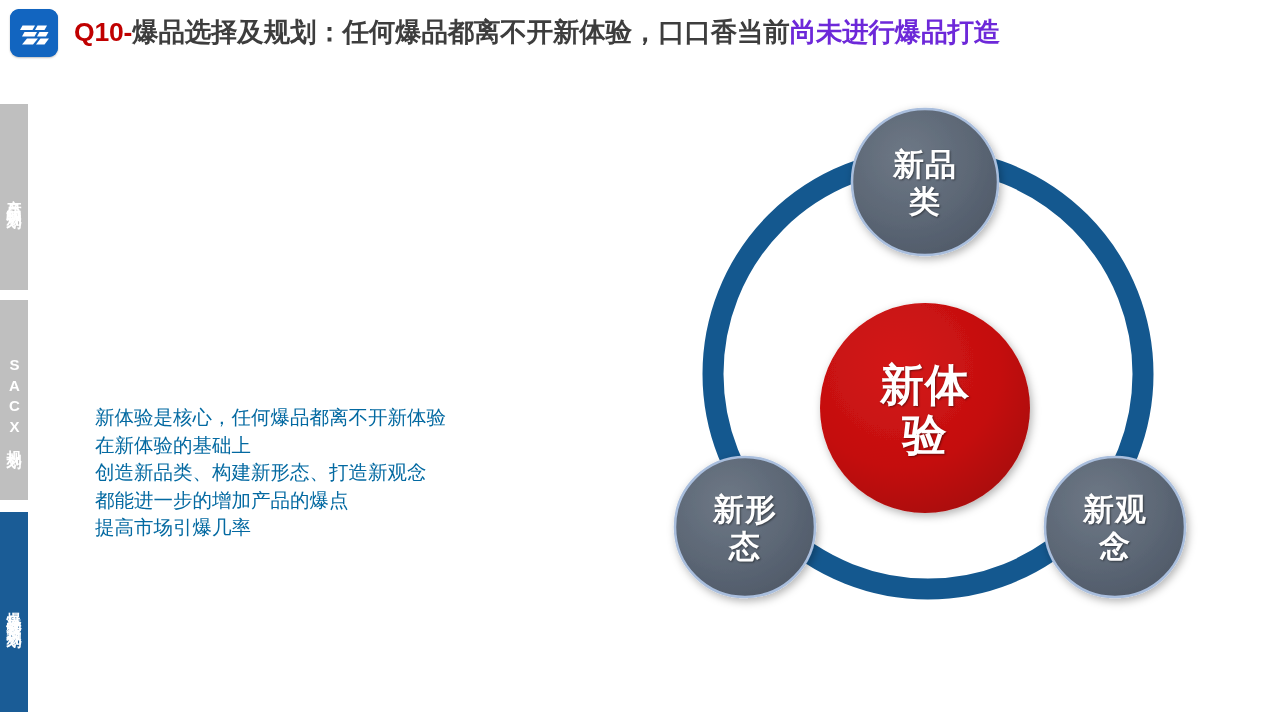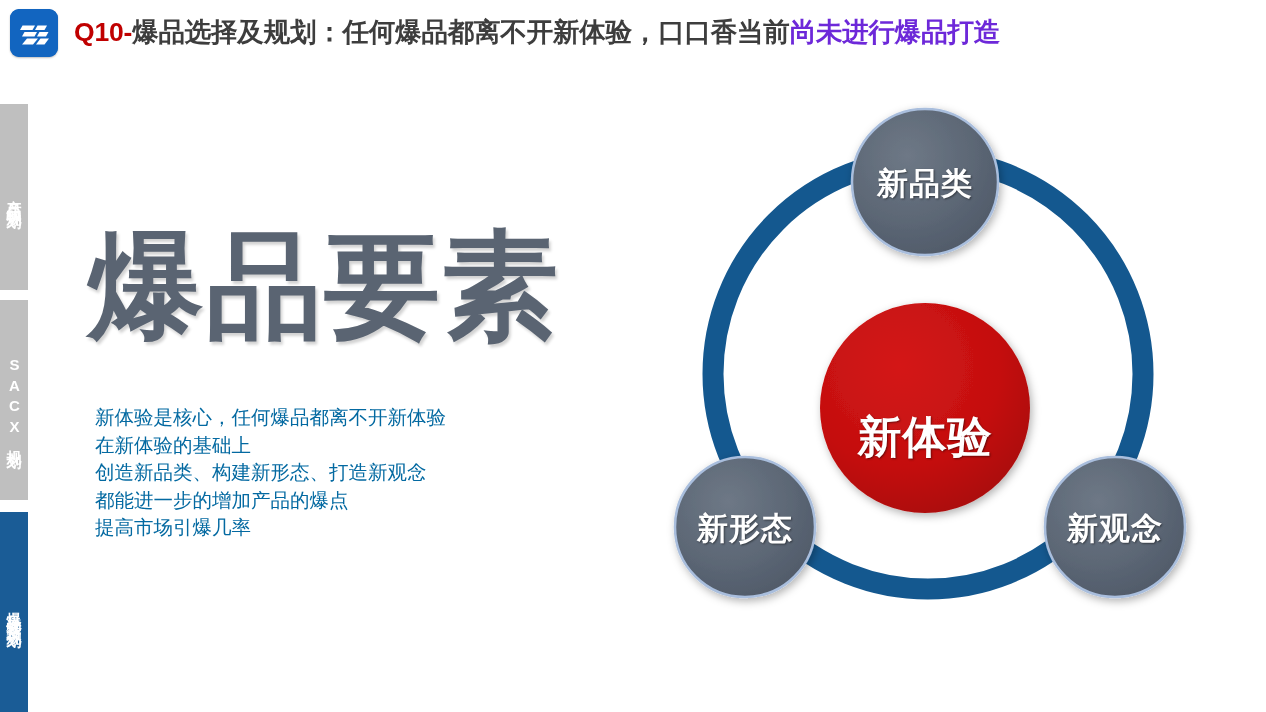--- a/index.html
+++ b/index.html
@@ -119,32 +119,33 @@
     left: 630px;
     top: 86px;
     width: 600px;
     height: 570px;
   }
   .diagram svg { display: block; }
 
   .node-label {
     position: absolute;
     display: flex;
+    flex-direction: column;
     align-items: center;
     justify-content: center;
     color: #ffffff;
     font-weight: bold;
     text-align: center;
     pointer-events: none;
     text-shadow: 1px 1px 2px rgba(0,0,0,.45);
     font-family: "DejaVu Sans", "Liberation Sans", sans-serif;
   }
   .node-label span { display:block; }
 
-  .lbl-center { font-size: 44px; line-height: 50px; letter-spacing: 1px; align-items: flex-end; }
+  .lbl-center { font-size: 44px; line-height: 50px; letter-spacing: 1px; }
   .lbl-outer  { font-size: 31px; line-height: 37px; letter-spacing: 1px; }
 </style>
 </head>
 <body>
 
 <div class="slide">
 
   <div class="header">
 
     <div class="logo-tile">
@@ -171,21 +172,20 @@
       <span>产品线规划</span>
     </div>
     <div class="rail-tab inactive t1">
       <span>SACX规划</span>
     </div>
     <div class="rail-tab active t2">
       <span>爆品选择及规划</span>
     </div>
   </div>
 
-  <div class="big-title">爆品要素</div>
   <div class="body-copy">新体验是核心，任何爆品都离不开新体验
 在新体验的基础上
 创造新品类、构建新形态、打造新观念
 都能进一步的增加产品的爆点
 提高市场引爆几率</div>
 
   <div class="diagram">
     <svg width="600" height="570" viewBox="0 0 600 570" aria-hidden="true">
       <defs>
         <radialGradient id="gradGray" cx="38%" cy="32%" r="78%">

